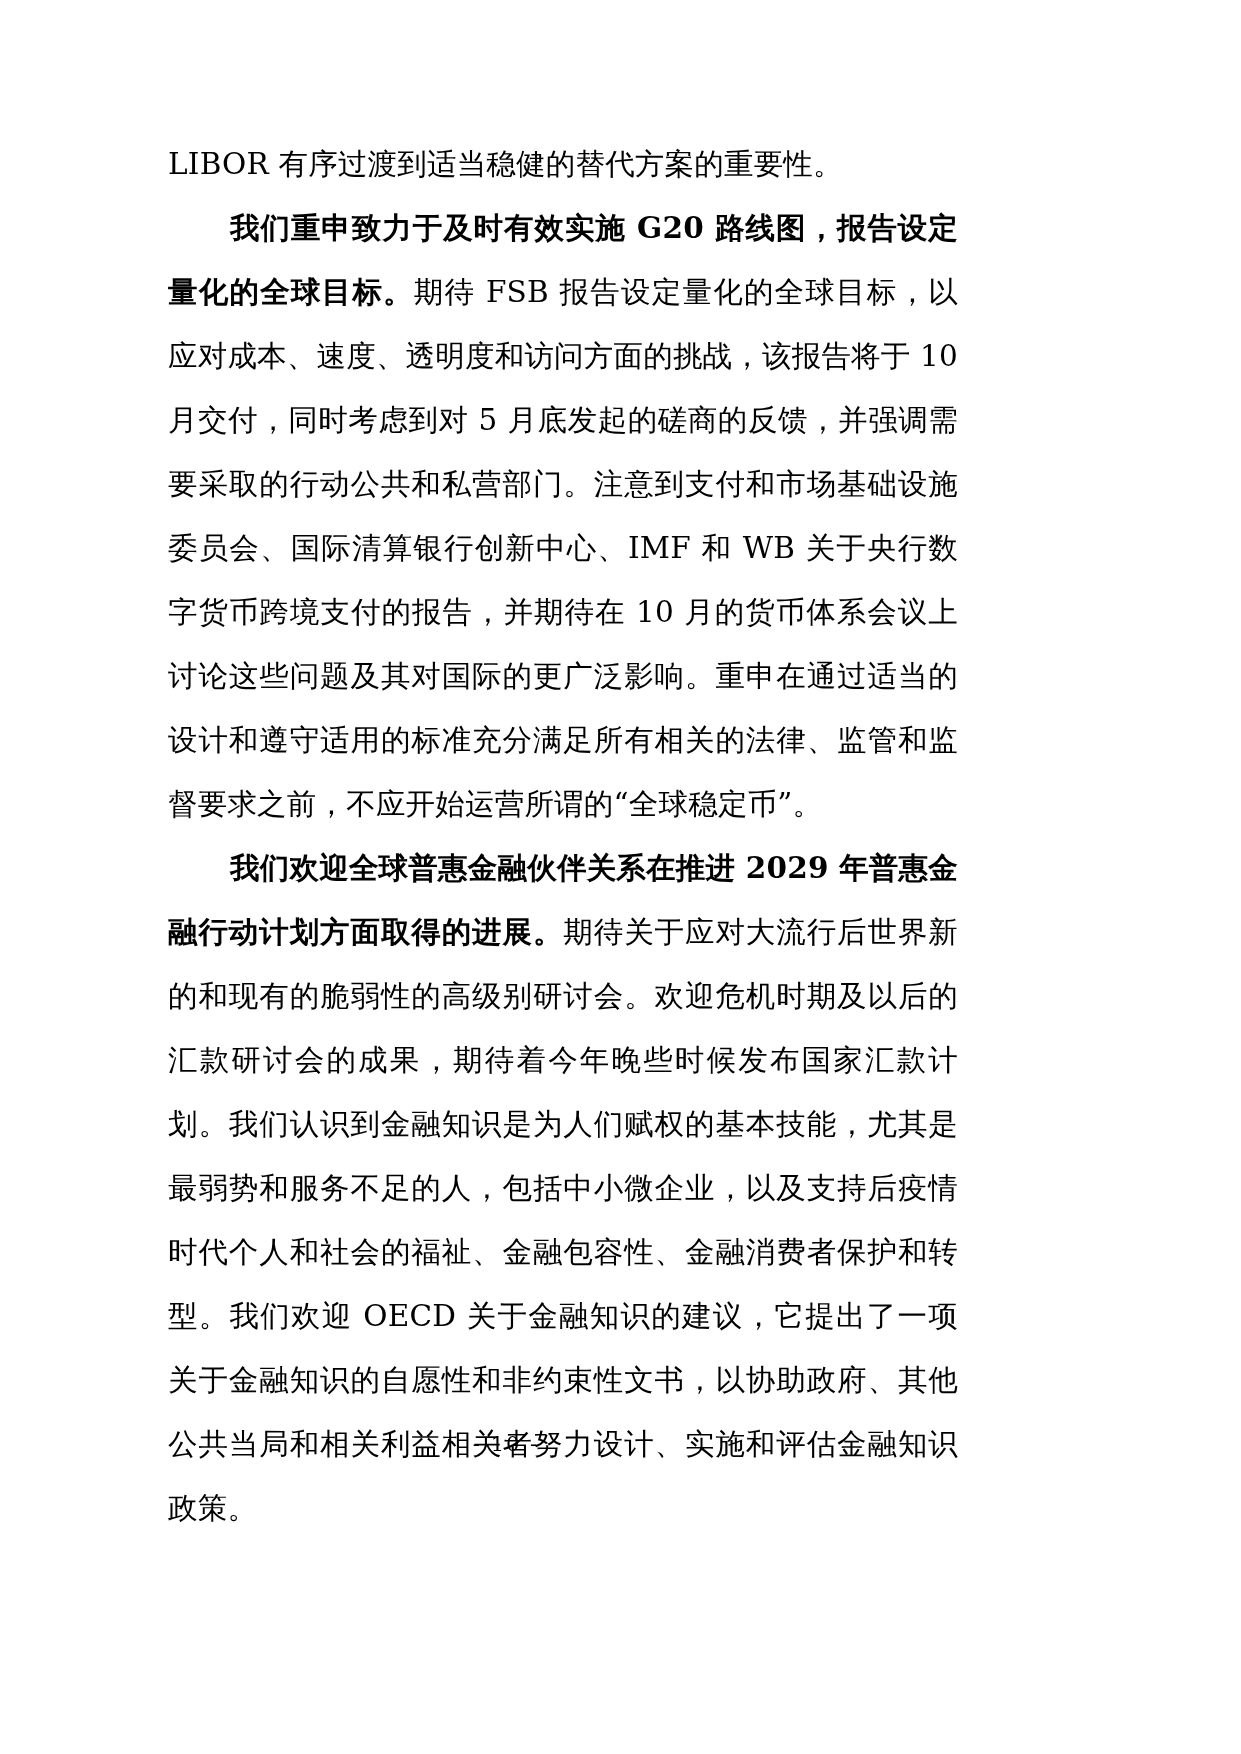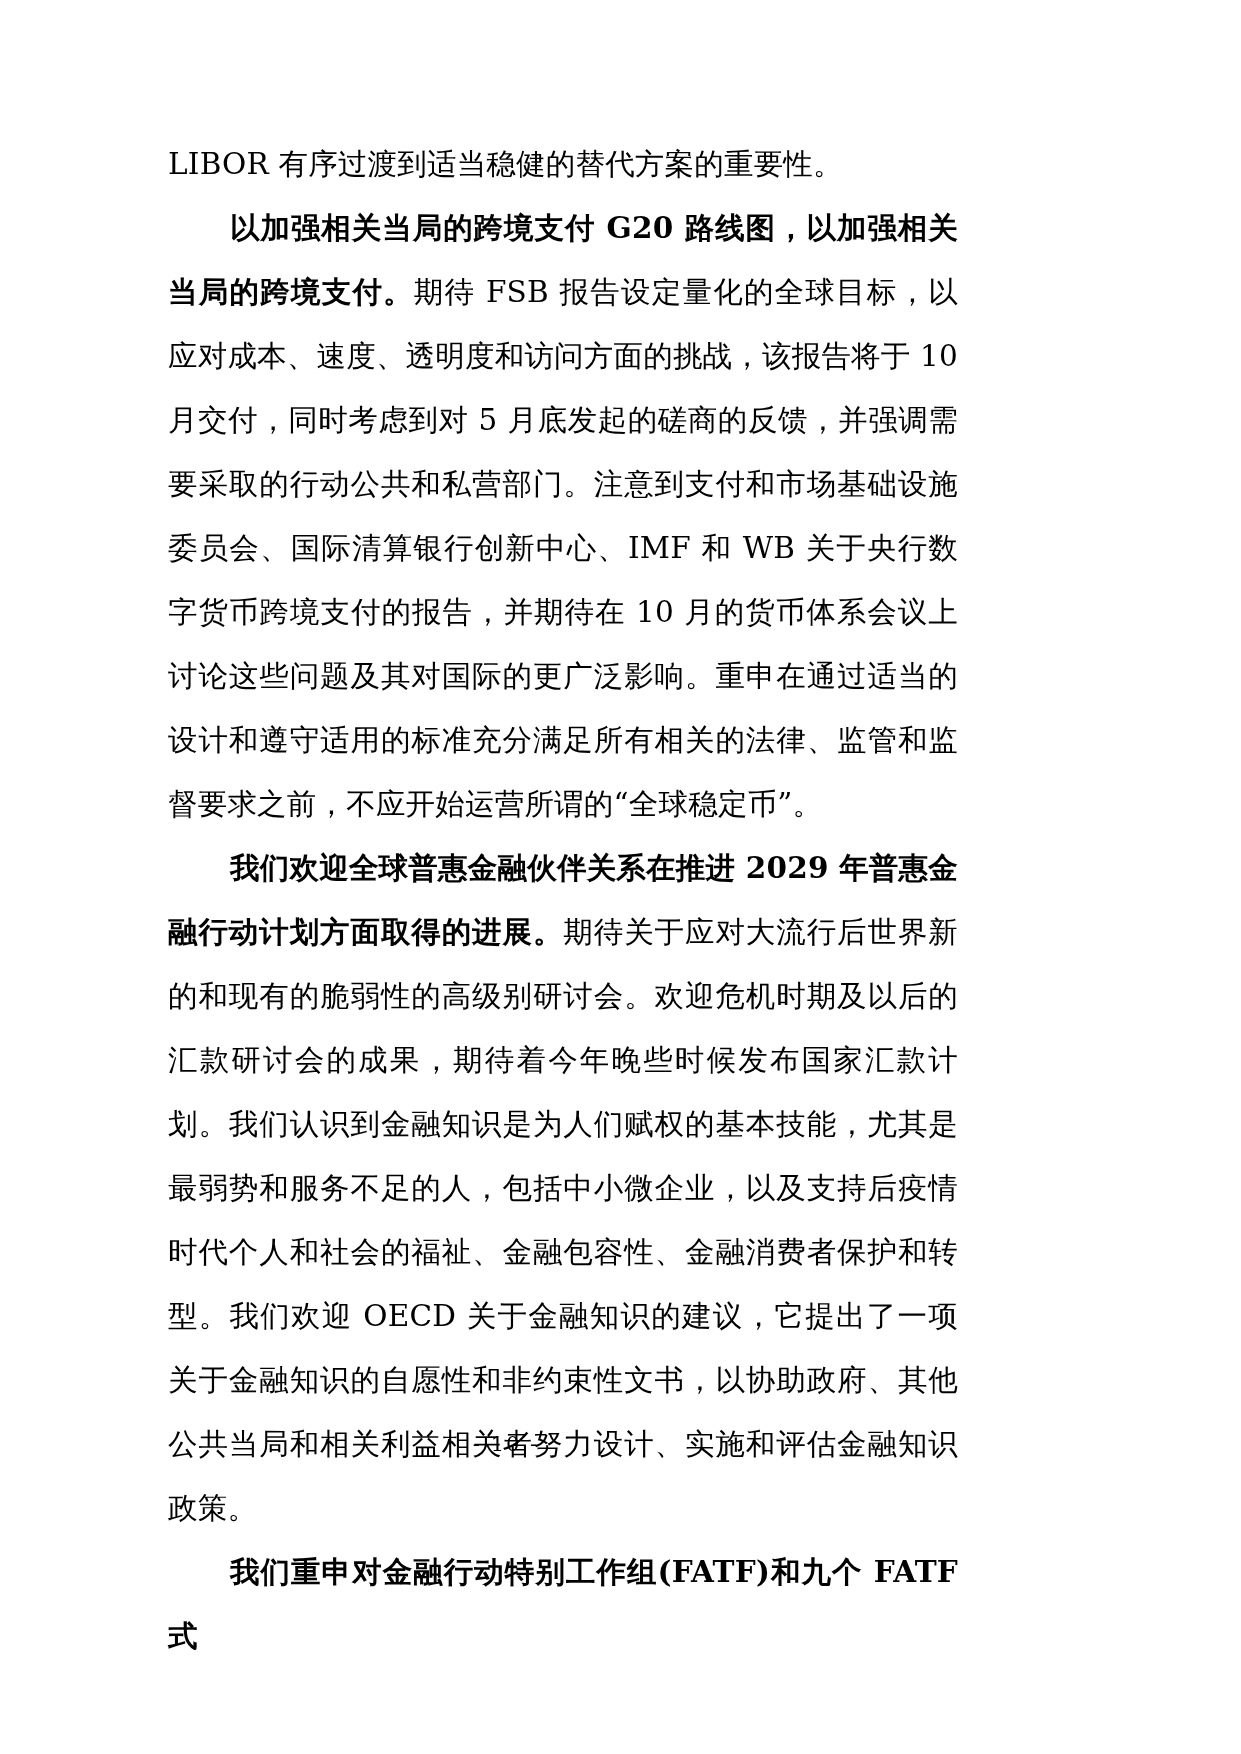--- a/index.html
+++ b/index.html
@@ -56,28 +56,25 @@
 
 <div class="page">
 
   <div class="content">
 
     <p class="para">
       <span>LIBOR 有序过渡到适当稳健的替代方案的重要性。</span>
     </p>
 
     <p class="para indent">
-      <span class="lead">以加强相关当局的跨境支付 G20 路线图，以加强相关当局的跨境支付。</span><span>期待 FSB 报告设定量化的全球目标，以应对成本、速度、透明度和访问方面的挑战，该报告将于 10 月交付，同时考虑到对 5 月底发起的磋商的反馈，并强调需要采取的行动公共和私营部门。注意到支付和市场基础设施委员会、国际清算银行创新中心、IMF 和 WB 关于央行数字货币跨境支付的报告，并期待在 10 月的货币体系会议上讨论这些问题及其对国际的更广泛影响。重申在通过适当的设计和遵守适用的标准充分满足所有相关的法律、监管和监督要求之前，不应开始运营所谓的“全球稳定币”。</span>
+      <span class="lead">我们重申致力于及时有效实施 G20 路线图，报告设定量化的全球目标。</span><span>期待 FSB 报告设定量化的全球目标，以应对成本、速度、透明度和访问方面的挑战，该报告将于 10 月交付，同时考虑到对 5 月底发起的磋商的反馈，并强调需要采取的行动公共和私营部门。注意到支付和市场基础设施委员会、国际清算银行创新中心、IMF 和 WB 关于央行数字货币跨境支付的报告，并期待在 10 月的货币体系会议上讨论这些问题及其对国际的更广泛影响。重申在通过适当的设计和遵守适用的标准充分满足所有相关的法律、监管和监督要求之前，不应开始运营所谓的“全球稳定币”。</span>
     </p>
 
     <p class="para indent">
       <span class="lead">我们欢迎全球普惠金融伙伴关系在推进 2029 年普惠金融行动计划方面取得的进展。</span><span>期待关于应对大流行后世界新的和现有的脆弱性的高级别研讨会。欢迎危机时期及以后的汇款研讨会的成果，期待着今年晚些时候发布国家汇款计划。我们认识到金融知识是为人们赋权的基本技能，尤其是最弱势和服务不足的人，包括中小微企业，以及支持后疫情时代个人和社会的福祉、金融包容性、金融消费者保护和转型。我们欢迎 OECD 关于金融知识的建议，它提出了一项关于金融知识的自愿性和非约束性文书，以协助政府、其他公共当局和相关利益相关者努力设计、实施和评估金融知识政策。</span>
     </p>
 
-    <p class="para indent">
-      <span class="lead">我们重申对金融行动特别工作组(FATF)和九个 FATF 式</span><span></span>
-    </p>
 
   </div>
 
   <div class="footer">- 10 -</div>
 
 </div>
 
 </body></html>

